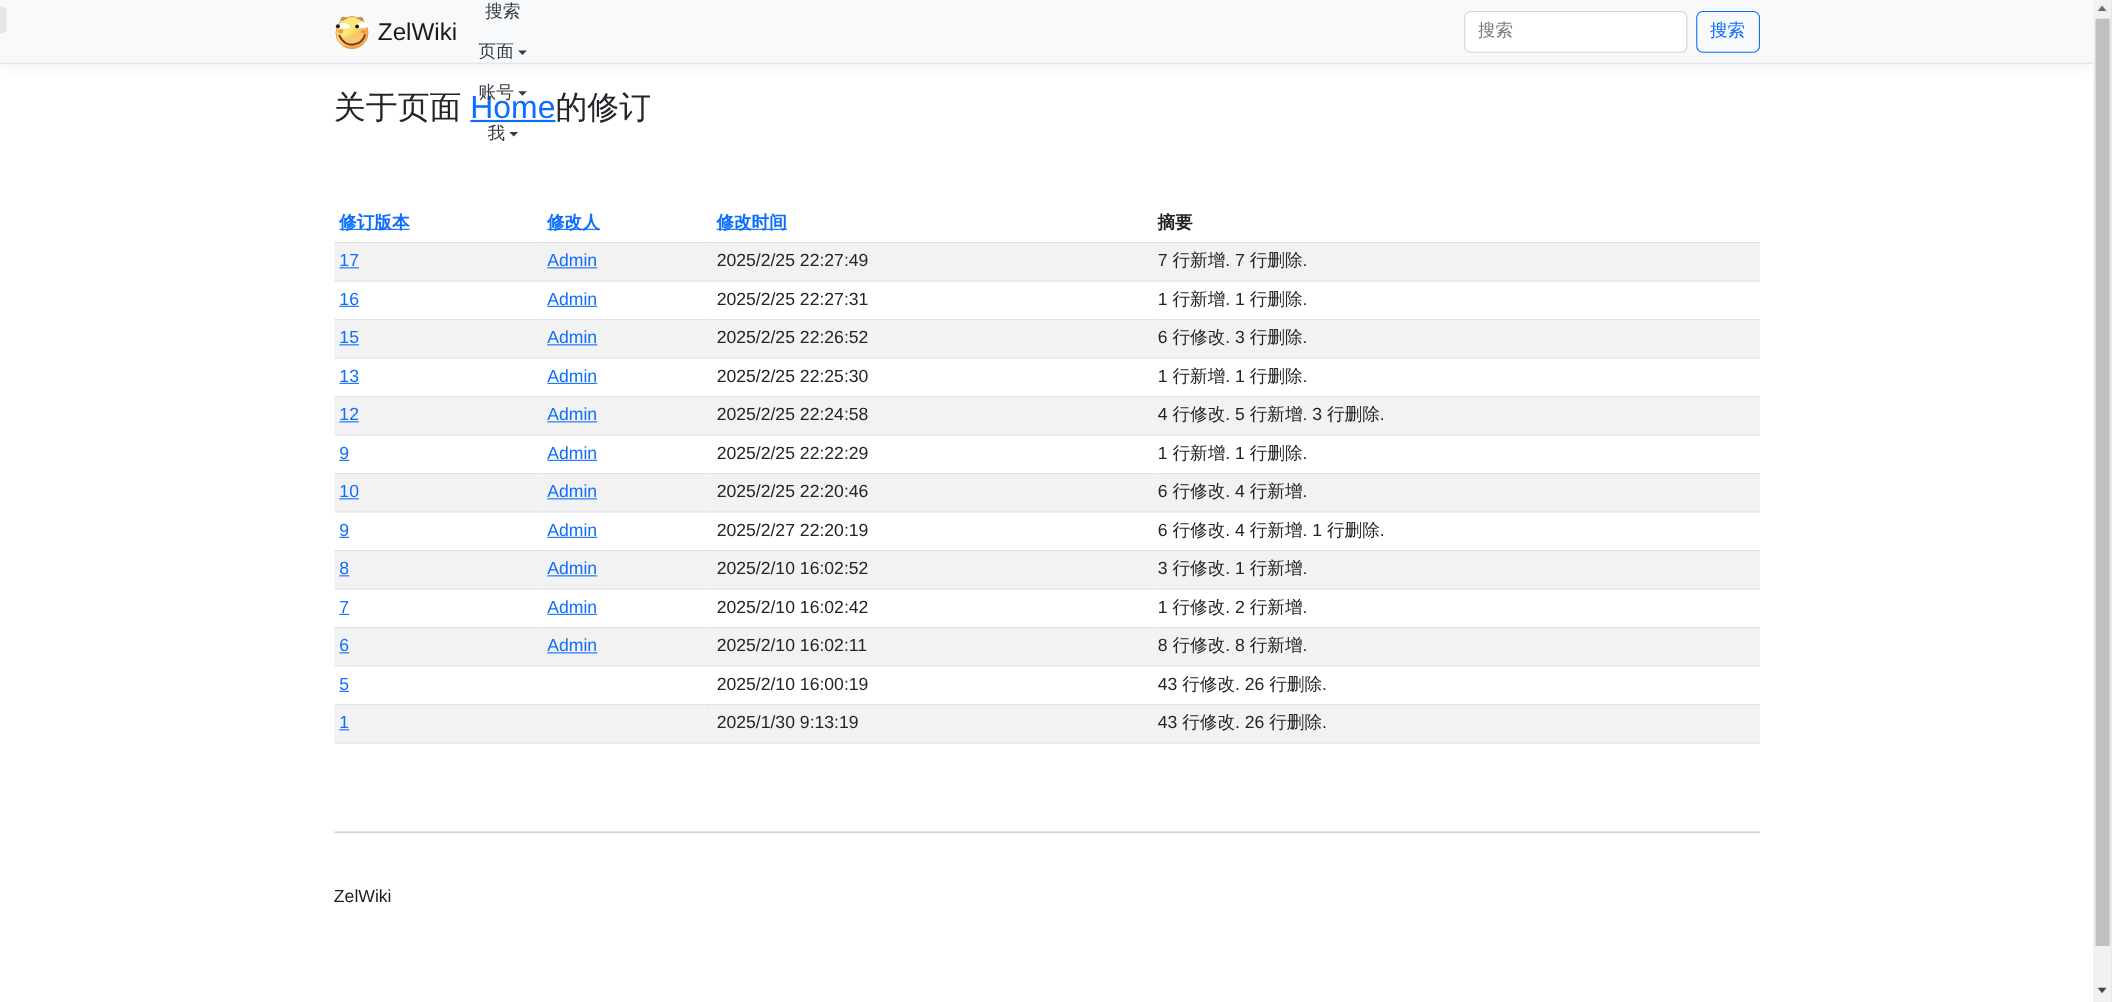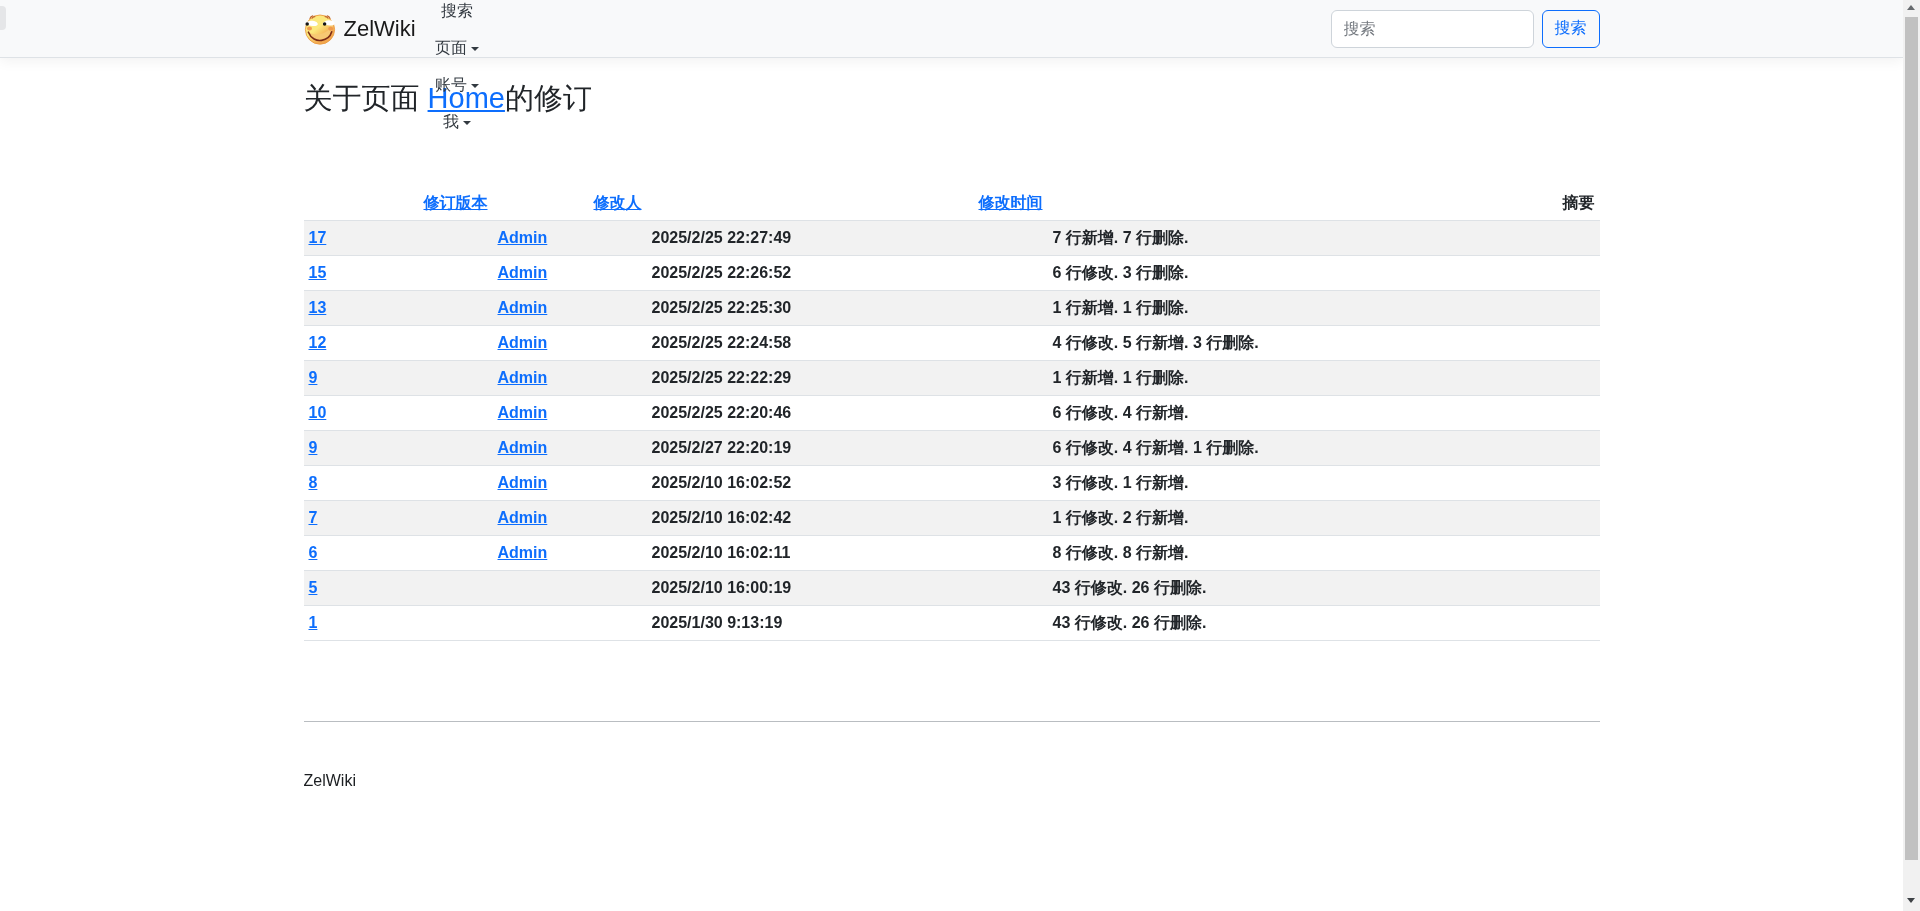--- a/index.html
+++ b/index.html
@@ -118,25 +118,25 @@
     width: 1296px;
     table-layout: fixed;
     margin-top: 70px;
     font-size: 16px;
   }
   .rev-table th, .rev-table td {
     padding: 8px 5px;
     line-height: 18px;
     text-align: left;
     border-bottom: 1px solid #dee2e6;
-    font-weight: 700;
+    font-weight: 400;
     overflow: hidden;
     white-space: nowrap;
   }
-  .rev-table th { font-weight: 700; text-align: right; }
+  .rev-table th { font-weight: 700; }
   .rev-table th a { font-weight: 700; }
   .rev-table tbody tr:nth-child(odd) { background: #f2f2f2; }
 
   hr.footer-sep {
     border: none;
     border-top: 1px solid #b9bdc1;
     margin: 80px 0 0 0;
   }
   footer .footer-text { margin-top: 47px; line-height: 24px; font-size: 16px; color: #1b1e21; }
 
@@ -256,20 +256,26 @@
           </tr>
       </thead>
       <tbody id="tbody-rows">
           <tr>
             <td><a class="link">17</a></td>
             <td><a class="link">Admin</a></td>
             <td>2025/2/25 22:27:49</td>
             <td>7 行新增. 7 行删除.</td>
           </tr>
           <tr>
+            <td><a class="link">16</a></td>
+            <td><a class="link">Admin</a></td>
+            <td>2025/2/25 22:27:31</td>
+            <td>1 行新增. 1 行删除.</td>
+          </tr>
+          <tr>
             <td><a class="link">15</a></td>
             <td><a class="link">Admin</a></td>
             <td>2025/2/25 22:26:52</td>
             <td>6 行修改. 3 行删除.</td>
           </tr>
           <tr>
             <td><a class="link">13</a></td>
             <td><a class="link">Admin</a></td>
             <td>2025/2/25 22:25:30</td>
             <td>1 行新增. 1 行删除.</td>

